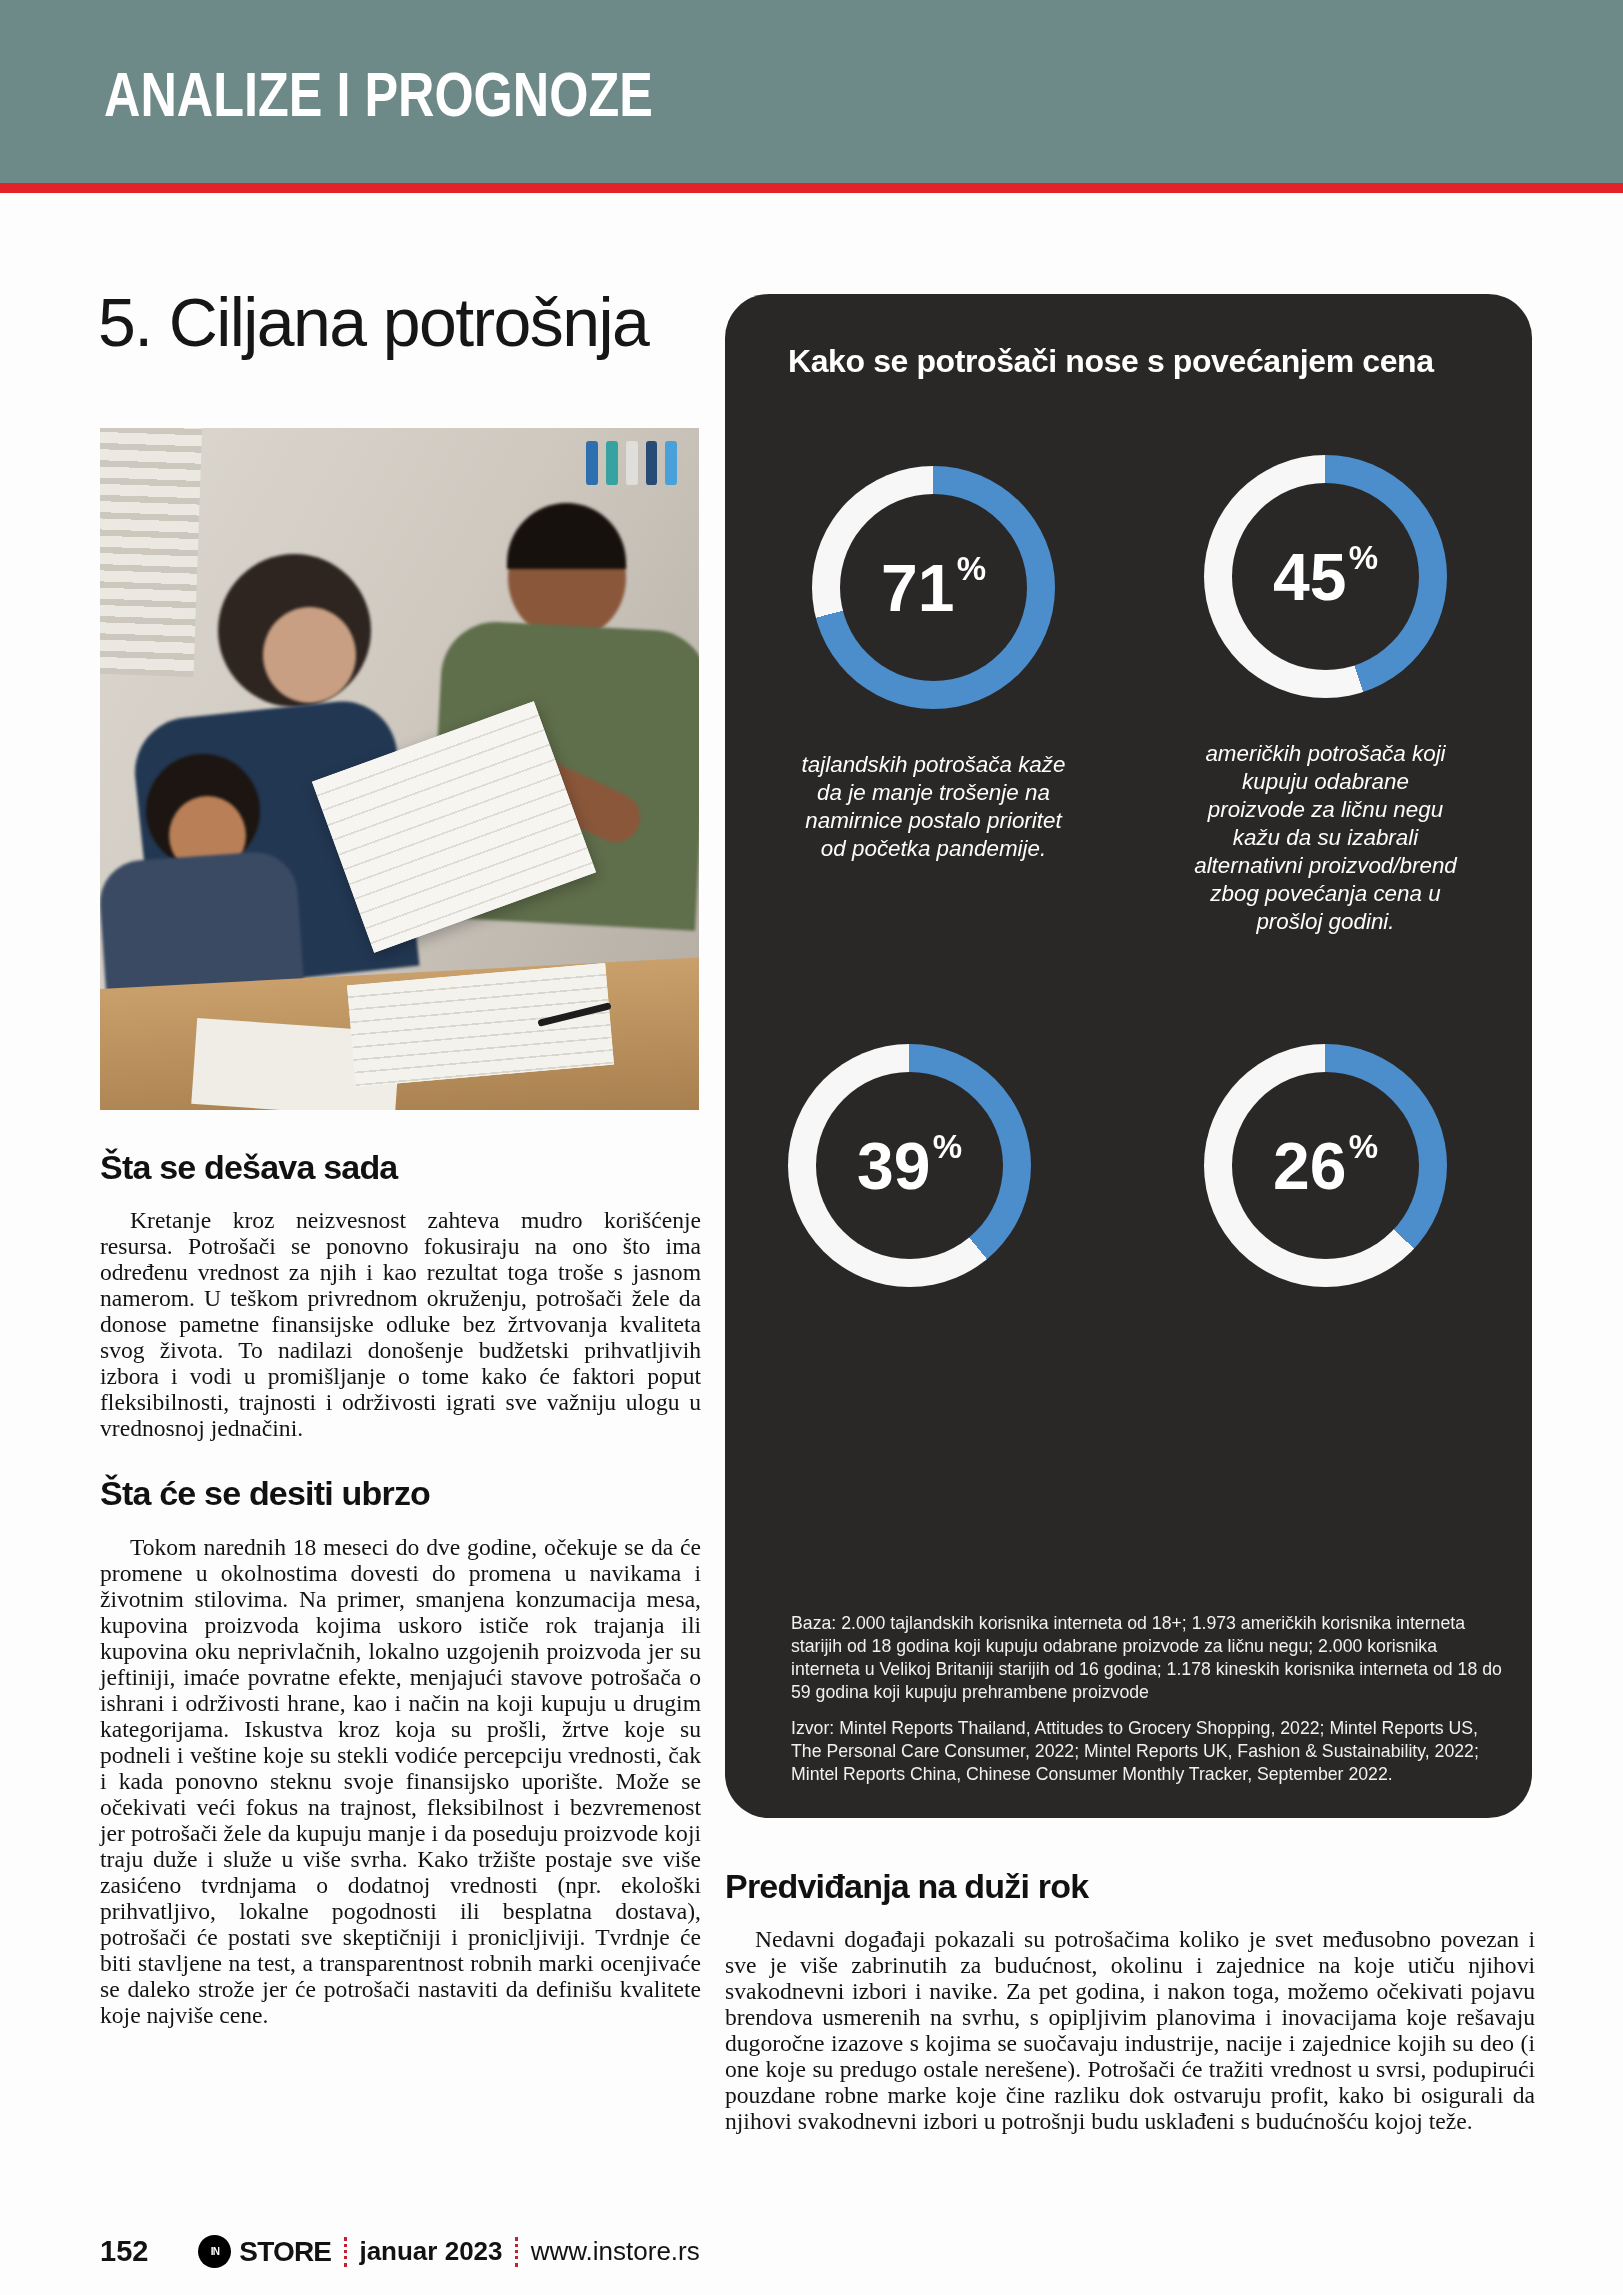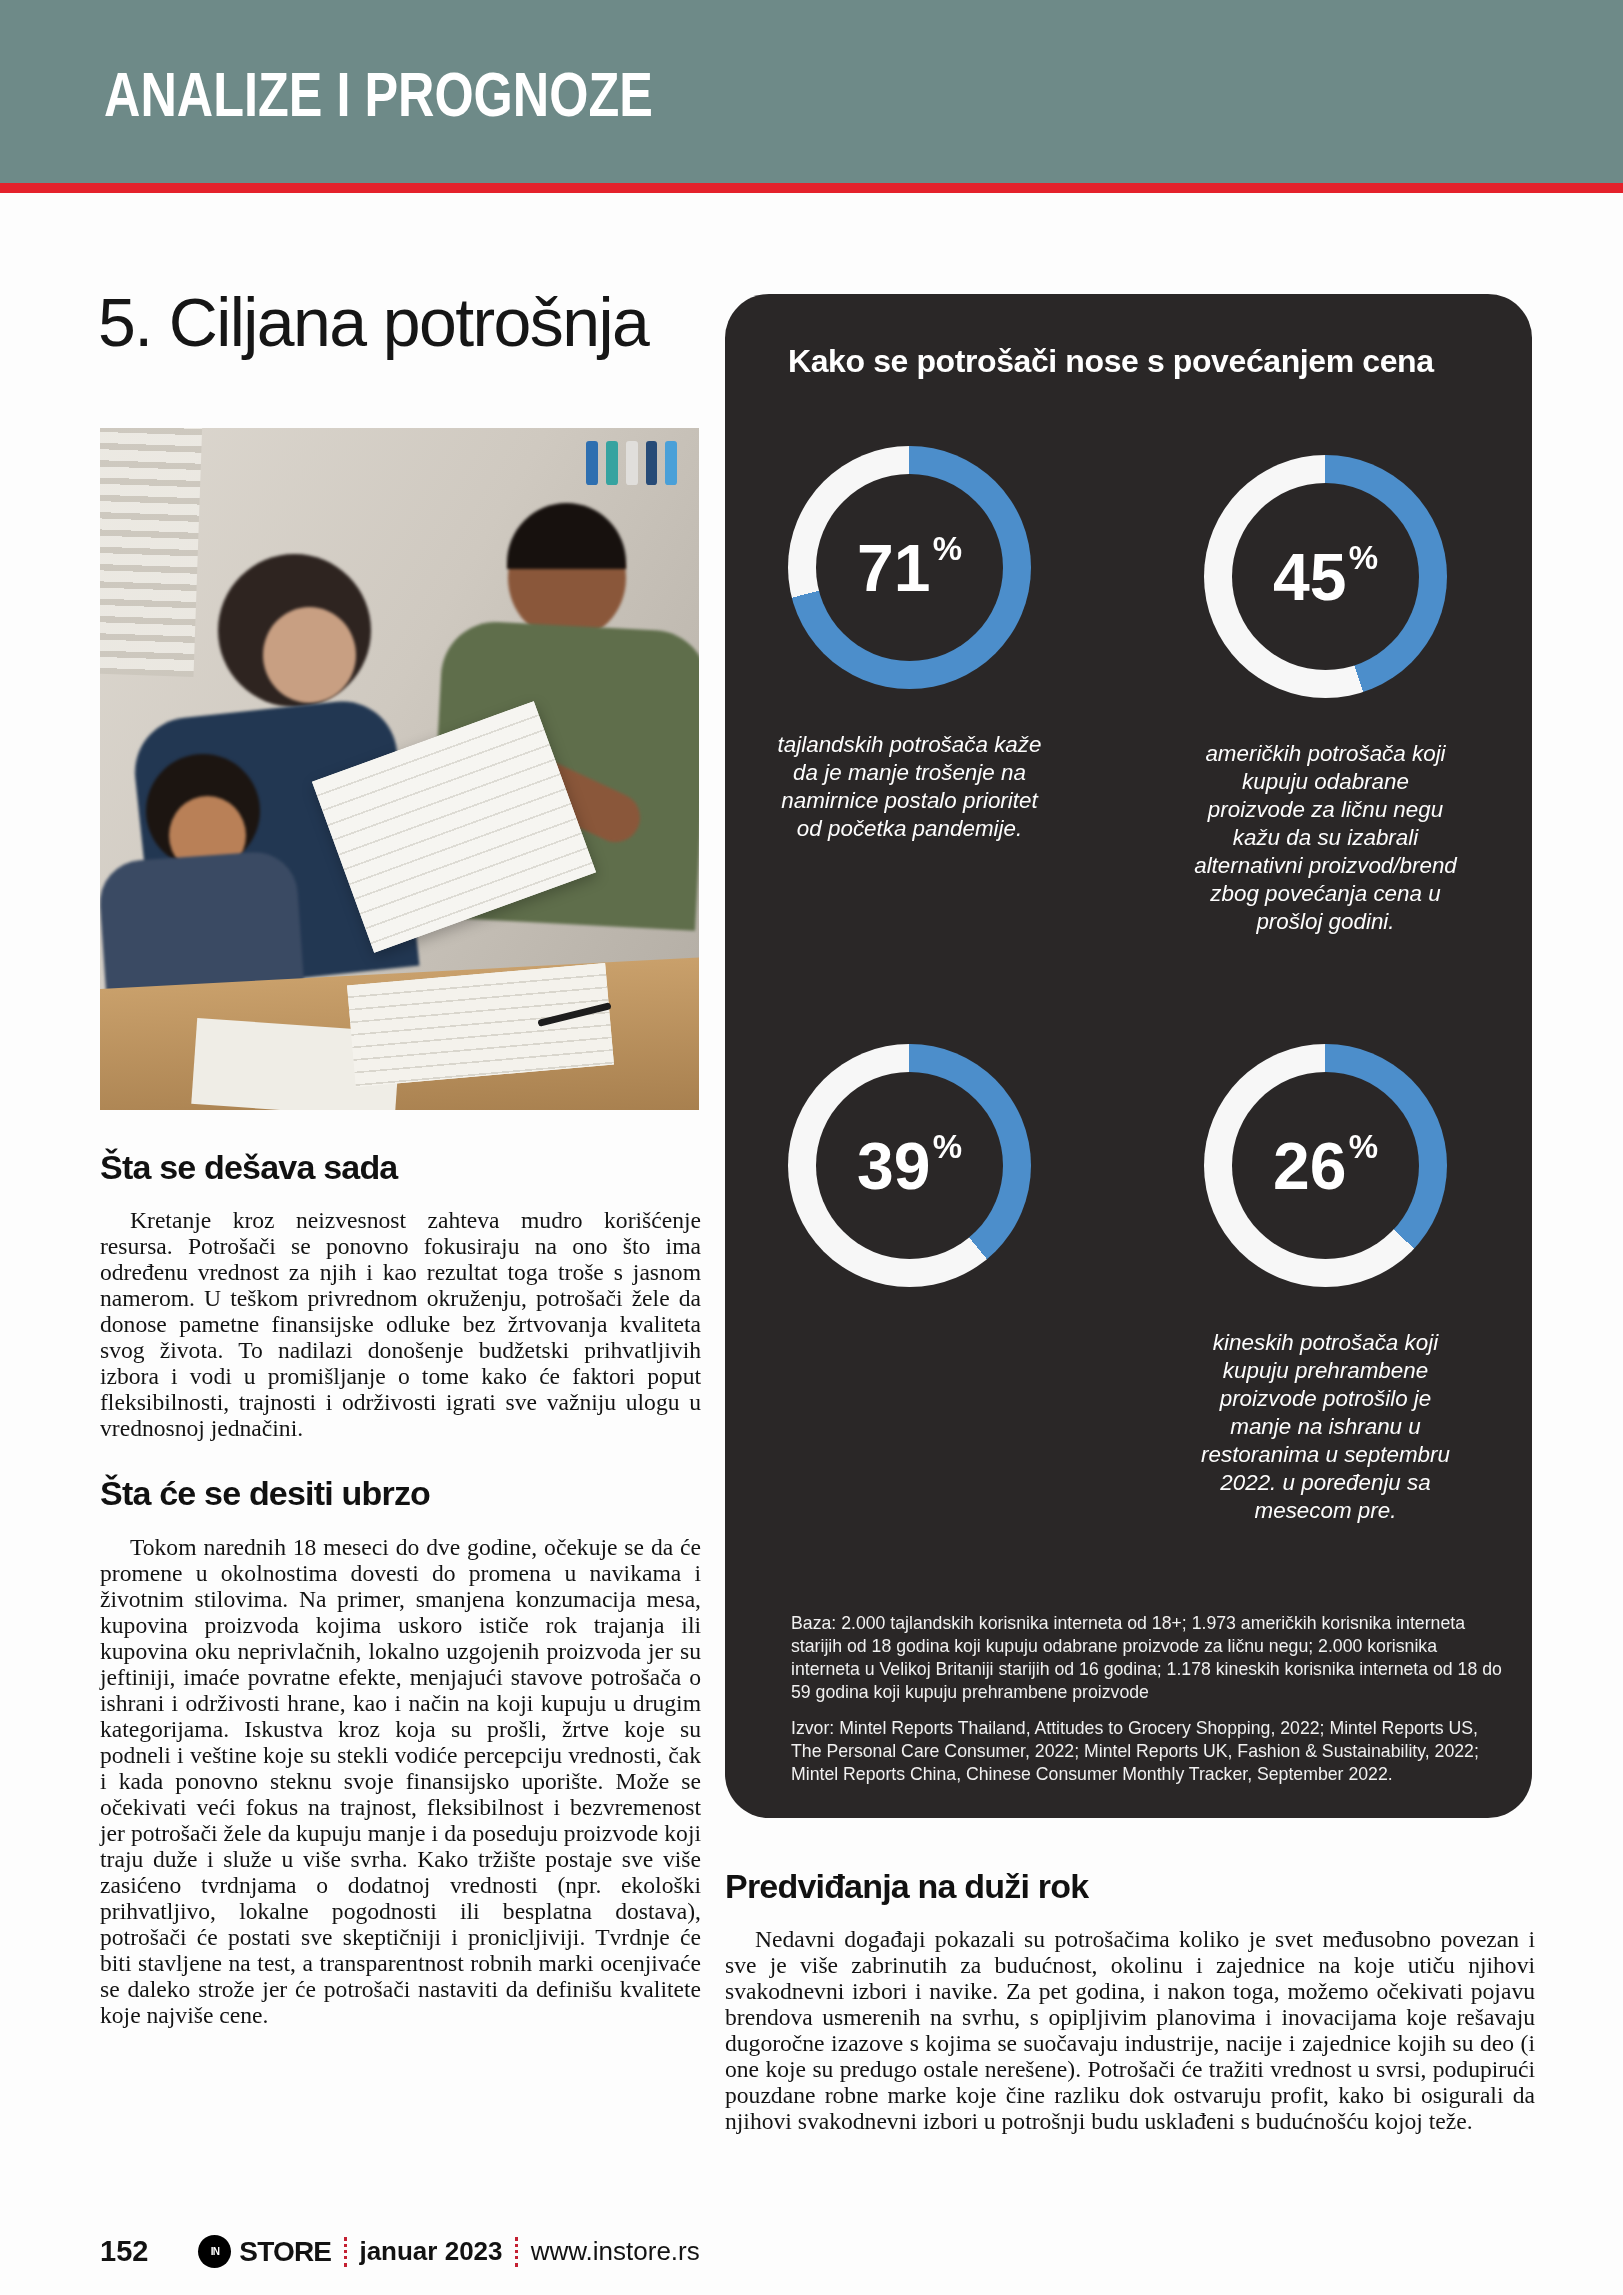--- a/index.html
+++ b/index.html
@@ -59,21 +59,21 @@
   h2.sec.second{margin-top:33px;}
   p.body{margin:0;font-family:"Liberation Serif",serif;font-size:23.6px;line-height:26px;
          text-align:justify;text-indent:30px;}
 
   
   .panel{position:absolute;left:725px;top:294px;width:807px;height:1524px;background:#2a2727;
          border-radius:44px;color:#ffffff;}
   .panel-title{position:absolute;left:63px;top:49px;width:707px;margin:0;font-size:32px;
                font-weight:800;letter-spacing:-0.4px;color:#fff;}
   .stat{position:absolute;width:369px;}
-  .stat.s0{left:0;top:152px;}   .stat.s1{left:416px;top:161px;}
+  .stat.s0{left:0;top:172px;padding-left:24px;}   .stat.s1{left:416px;top:161px;}
   .stat.s2{left:0;top:750px;}   .stat.s3{left:416px;top:750px;}
   .donut{width:243px;height:243px;margin:0 auto;border-radius:50%;position:relative;}
   .donut-hole{position:absolute;inset:28px;border-radius:50%;background:#2a2727;
               display:flex;align-items:center;justify-content:center;}
   .num{font-size:66px;font-weight:700;color:#fff;line-height:1;}
   .pct{font-size:33px;font-weight:700;color:#fff;line-height:1;transform:translateY(-19px);margin-left:2.4px;}
   .caption{width:264px;margin:42px auto 0;font-size:22.4px;line-height:28px;text-align:center;
            color:#fdfdfd;font-weight:400;font-style:italic;}
   .note{position:absolute;left:66px;width:716px;margin:0;font-size:17.7px;line-height:23px;
         color:#f1f1f1;font-weight:400;}
@@ -171,21 +171,20 @@
       </div>
     </div>
 
     <div class="stat s3">
       <div class="donut" style="background: conic-gradient(rgb(76, 142, 203) 0deg, rgb(76, 142, 203) 37%, rgb(247, 247, 247) 37%, rgb(247, 247, 247) 100%);">
         <div class="donut-hole">
           <span class="num">26</span>
             <span class="pct">%</span>
         </div>
       </div>
-      <p class="caption">kineskih potrošača koji kupuju prehrambene proizvode potrošilo je manje na ishranu u restoranima u septembru 2022. u poređenju sa mesecom pre.</p>
     </div>
 
     <p class="note base">Baza: 2.000 tajlandskih korisnika interneta od 18+; 1.973 američkih korisnika interneta starijih od 18 godina koji kupuju odabrane proizvode za ličnu negu; 2.000 korisnika interneta u Velikoj Britaniji starijih od 16 godina; 1.178 kineskih korisnika interneta od 18 do 59 godina koji kupuju prehrambene proizvode</p>
     <p class="note source">Izvor: Mintel Reports Thailand, Attitudes to Grocery Shopping, 2022; Mintel Reports US, The Personal Care Consumer, 2022; Mintel Reports UK, Fashion &amp; Sustainability, 2022; Mintel Reports China, Chinese Consumer Monthly Tracker, September 2022.</p>
   </aside>
 
   <section class="col-right">
     <h2 class="sec">Predviđanja na duži rok</h2>
     <p class="body">Nedavni događaji pokazali su potrošačima koliko je svet međusobno povezan i sve je više zabrinutih za budućnost, okolinu i zajednice na koje utiču njihovi svakodnevni izbori i navike. Za pet godina, i nakon toga, možemo očekivati pojavu brendova usmerenih na svrhu, s opipljivim planovima i inovacijama koje rešavaju dugoročne izazove s kojima se suočavaju industrije, nacije i zajednice kojih su deo (i one koje su predugo ostale nerešene). Potrošači će tražiti vrednost u svrsi, podupirući pouzdane robne marke koje čine razliku dok ostvaruju profit, kako bi osigurali da njihovi svakodnevni izbori u potrošnji budu usklađeni s budućnošću kojoj teže.</p>
   </section>

